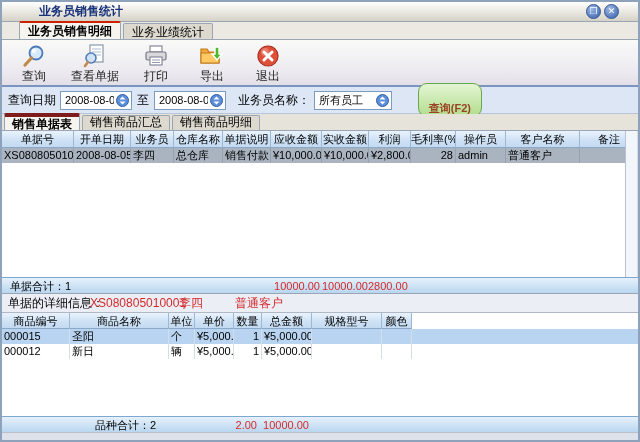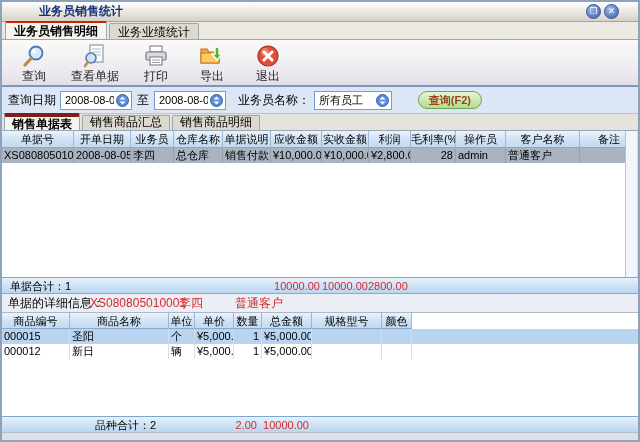--- a/index.html
+++ b/index.html
@@ -17,21 +17,21 @@
   .winbtn { width:15px; height:15px; border-radius:50%; border:1px solid #33538c;
             background:radial-gradient(circle at 35% 30%, #9db9e6, #5579bd 70%);
             color:#fff; font-size:9px; line-height:13px; text-align:center; cursor:default; }
 
   
   .maintabs { height:18px; display:flex; align-items:flex-end; padding-left:3px; gap:2px;
               background:#ece9e2; border-bottom:1px solid #9aa6b6; }
   .tab { padding:1px 8px 1px 8px; font-size:12px; background:#ddd9cf; border:1px solid #9aa6b6;
          border-bottom:none; border-radius:2px 2px 0 0; height:16px; line-height:14px; }
   .tab.active { background:#f6f4ef; border-top:2px solid #cc2200; font-weight:bold; height:18px;
-                line-height:15px; position:relative; z-index:2; }
+                line-height:15px; position:relative; z-index:2;margin-left:14px; }
 
   
   .toolbar { height:47px; background:linear-gradient(#fafaf8,#eceaf0 70%,#e2e0e6);
              display:flex; align-items:center; padding-left:6px; gap:4px;
              border-bottom:2px solid #7a96c0; }
   .toolbtn { display:flex; flex-direction:column; align-items:center; justify-content:center;
              min-width:52px; height:44px; padding:1px 6px; border:1px solid transparent; border-radius:3px; }
   .toolbtn .ticon { height:26px; display:flex; align-items:center; justify-content:center; }
   .toolbtn .tlabel { font-size:12px; color:#222; line-height:14px; }
 
@@ -39,21 +39,21 @@
   .querybar { height:27px; background:#dce6f5; display:flex; align-items:center; padding:0 6px;
               border-bottom:1px solid #b8c4d8; }
   .qlabel { font-size:12px; margin-right:4px; }
   .inputbox { background:#fff; border:1px solid #7a9cc4; height:19px; display:flex; align-items:center;
               padding:0 2px 0 4px; font-size:11px; }
   .datebox { width:72px; }
   .combobox { width:78px; }
   .inputbox .val { flex:1; overflow:hidden; white-space:nowrap; }
   .spinbtn { width:13px; height:13px; flex:0 0 13px; margin-left:2px; }
   .zhi { margin:0 5px; }
-  .greenbtn { margin-left:14px; height:18px; padding:0 10px; border:1px solid #6aa84f; border-radius:9px;
+  .greenbtn { margin-left:14px; height:18px; padding:16px 10px; border:1px solid #6aa84f; border-radius:9px;
               background:linear-gradient(#e4f5d4,#b2dd8c); font-size:11px; font-weight:bold;
               color:#994422; line-height:16px; }
   .spacer { flex:1; }
 
   
   .subtabs { height:17px; display:flex; align-items:flex-end; padding-left:2px; gap:2px;
              background:#e6e3da; border-bottom:1px solid #9aa6b6; }
   .subtab { padding:0 7px; font-size:12px; background:#ddd9cf; border:1px solid #9aa6b6;
             border-bottom:none; border-radius:2px 2px 0 0; height:15px; line-height:13px; }
   .subtab.active { background:#f6f4ef; border-top:4px solid #7f1d1d; height:17px; line-height:14px; font-weight:bold; }

